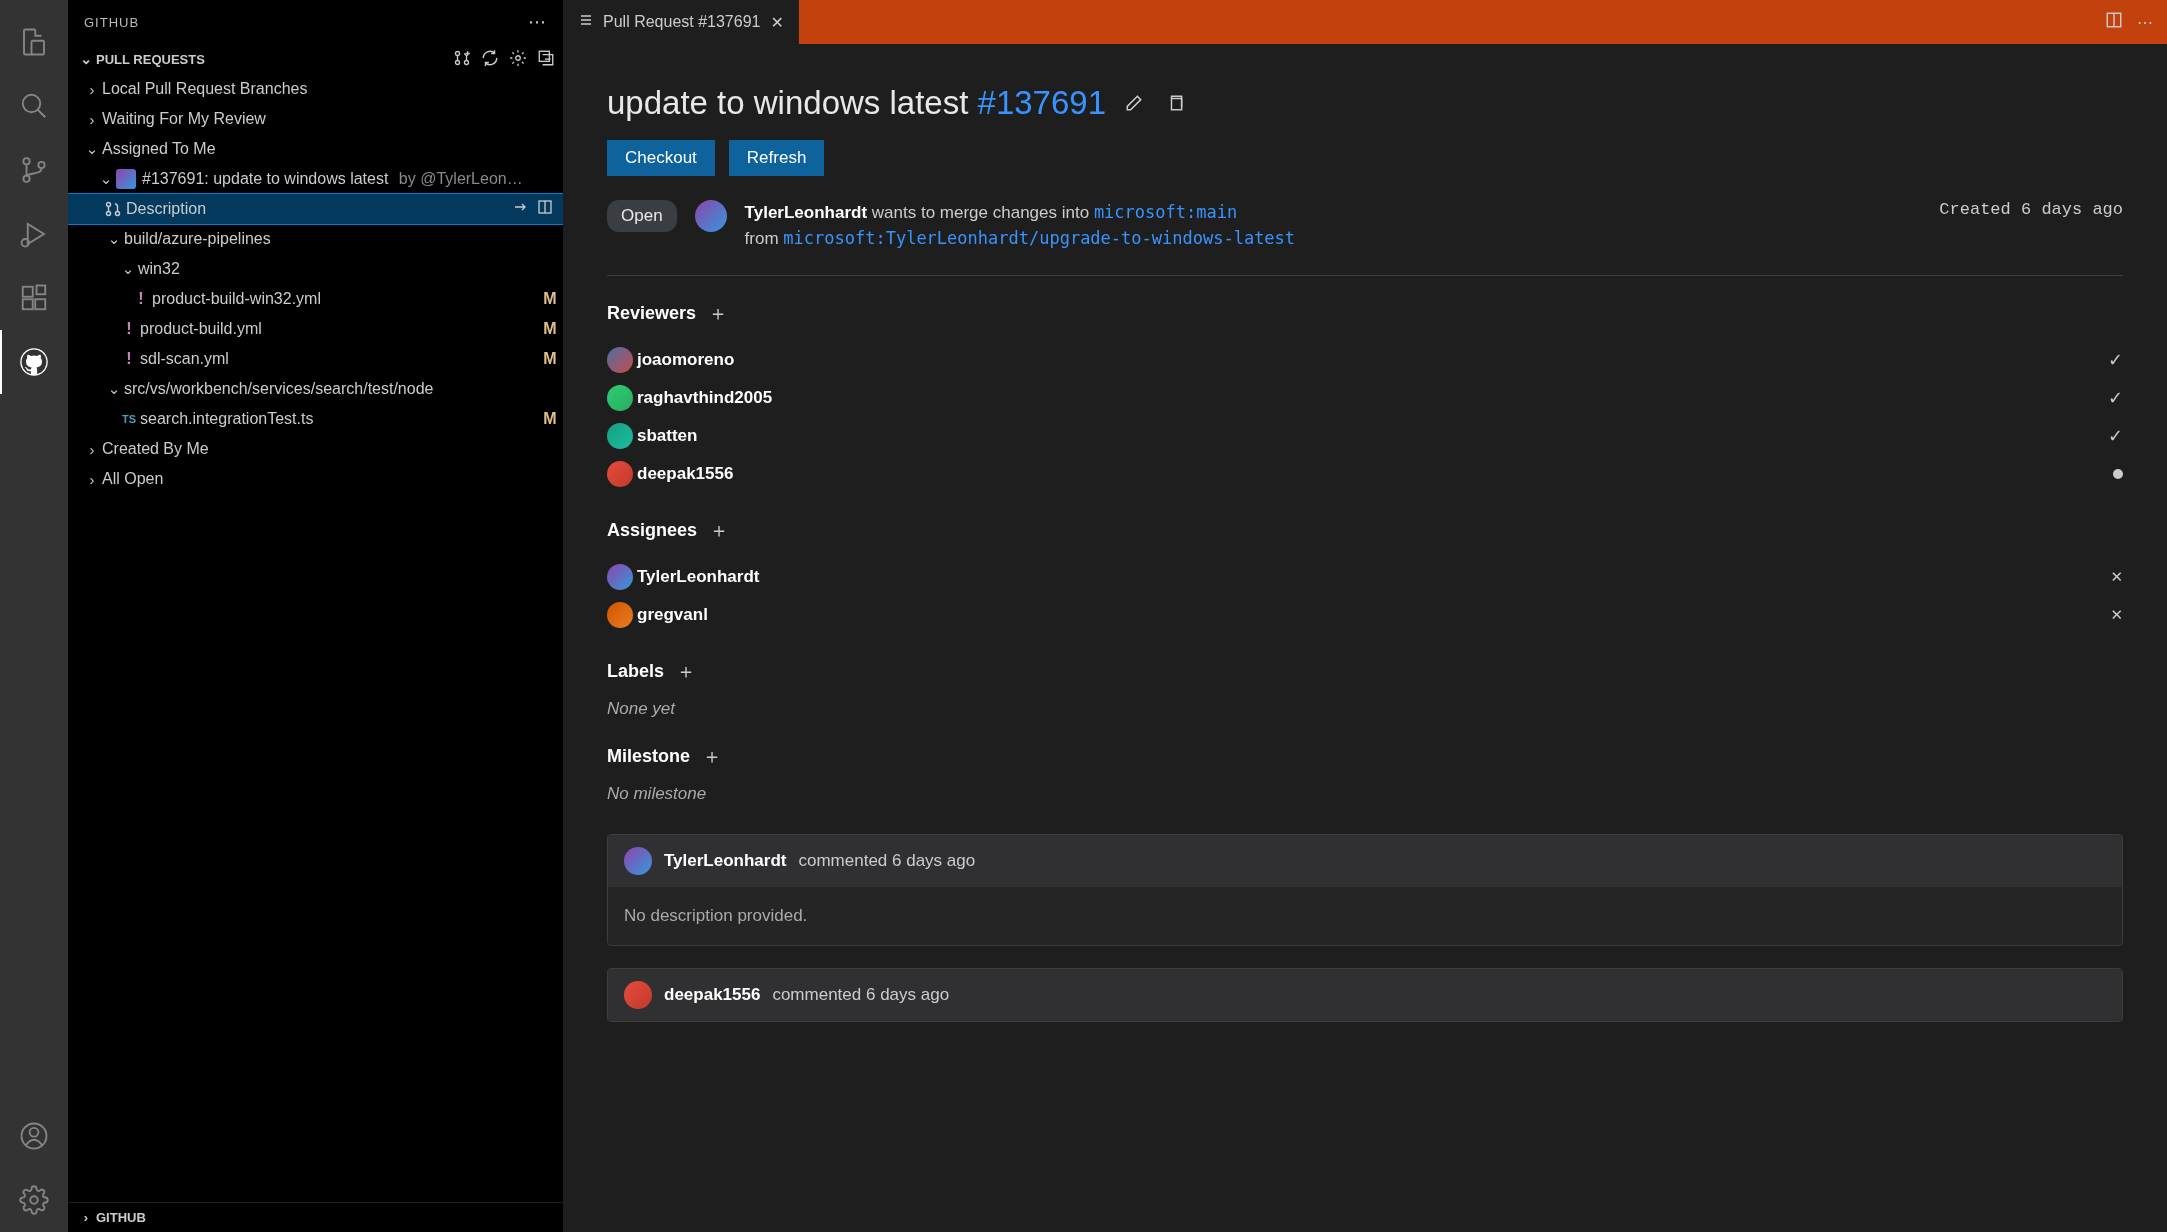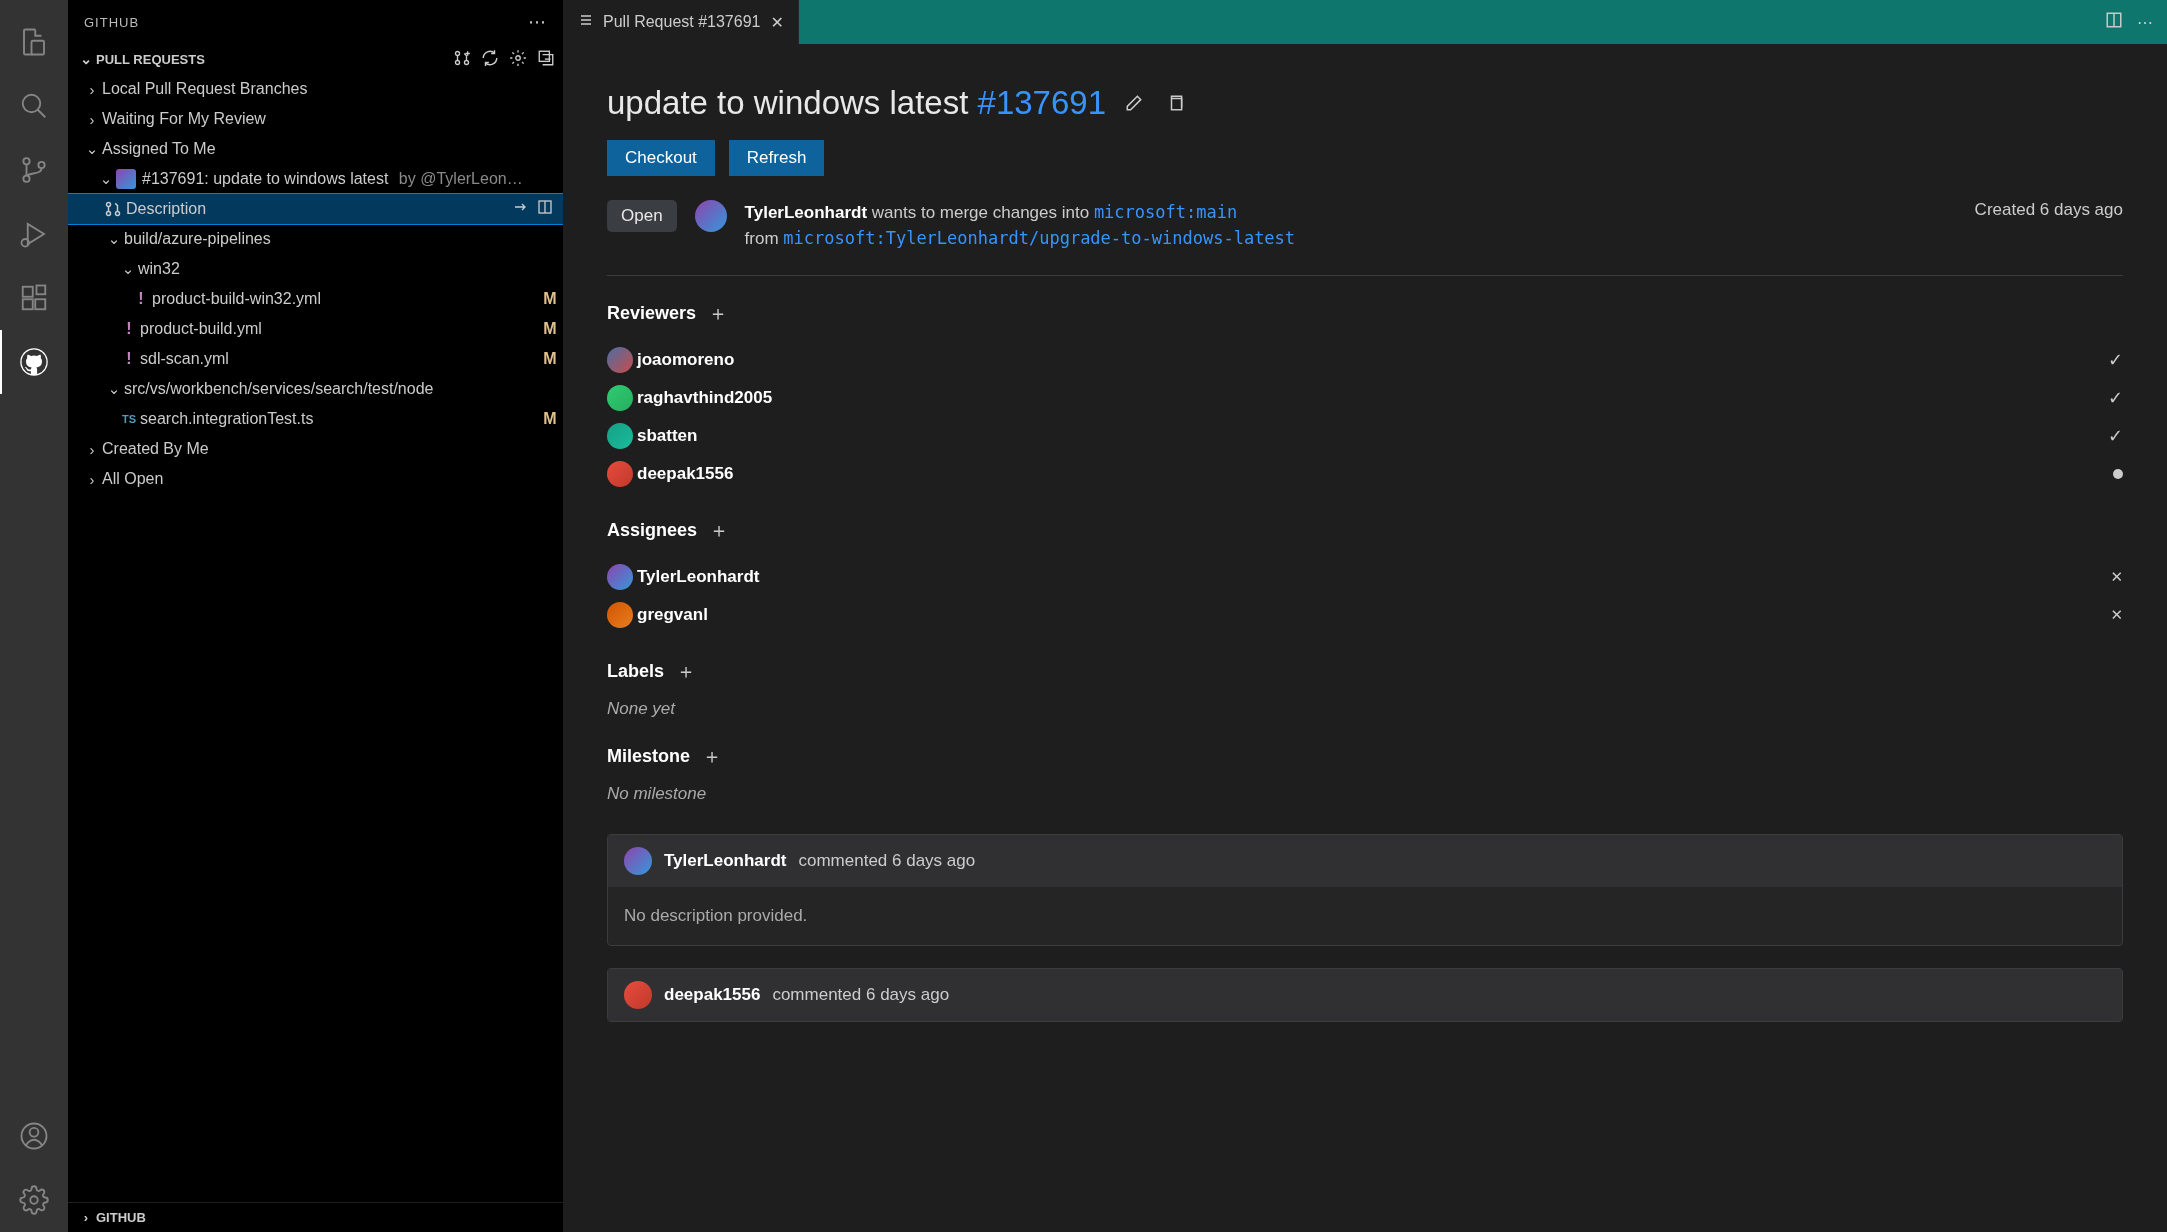--- a/index.html
+++ b/index.html
@@ -134,21 +134,21 @@
 
 .main {
   flex: 1;
   display: flex;
   flex-direction: column;
   background: #1e1e1e;
   overflow: hidden;
 }
 .tab-bar {
   height: 44px;
-  background: #0f766e;
+  background: #c2410c;
   display: flex;
   align-items: stretch;
 }
 .tab {
   background: #1e1e1e;
   display: flex;
   align-items: center;
   padding: 0 14px;
   gap: 10px;
   font-size: 16px;
@@ -200,37 +200,37 @@
   gap: 18px;
   padding-bottom: 24px;
   border-bottom: 1px solid #3c3c3c;
   margin-bottom: 24px;
 }
 .status-badge {
   background: #3a3d41;
   color: #e8e8e8;
   padding: 6px 14px;
   font-size: 17px;
-  border-radius: 5px;
+  border-radius: 12px;
 }
 .avatar {
   width: 32px; height: 32px;
   border-radius: 50%;
   background: linear-gradient(135deg, #6a4c93, #c06c84);
   flex-shrink: 0;
 }
 .merge-text {
   flex: 1;
   font-size: 17px;
   line-height: 1.5;
   color: #cccccc;
 }
 .merge-text .author { font-weight: 600; color: #ffffff; }
 .merge-text .branch { font-family: Consolas, monospace; color: #3794ff; }
-.created-ago { color: #cccccc; font-size: 17px; }
+.created-ago { color: #cccccc; font-size: 17px; font-family: Liberation Mono, monospace; }
 
 .meta-grid {
   display: grid;
   grid-template-columns: 1fr;
   gap: 24px 40px;
   margin-bottom: 30px;
 }
 .meta-section-title {
   font-size: 18px;
   font-weight: 600;

